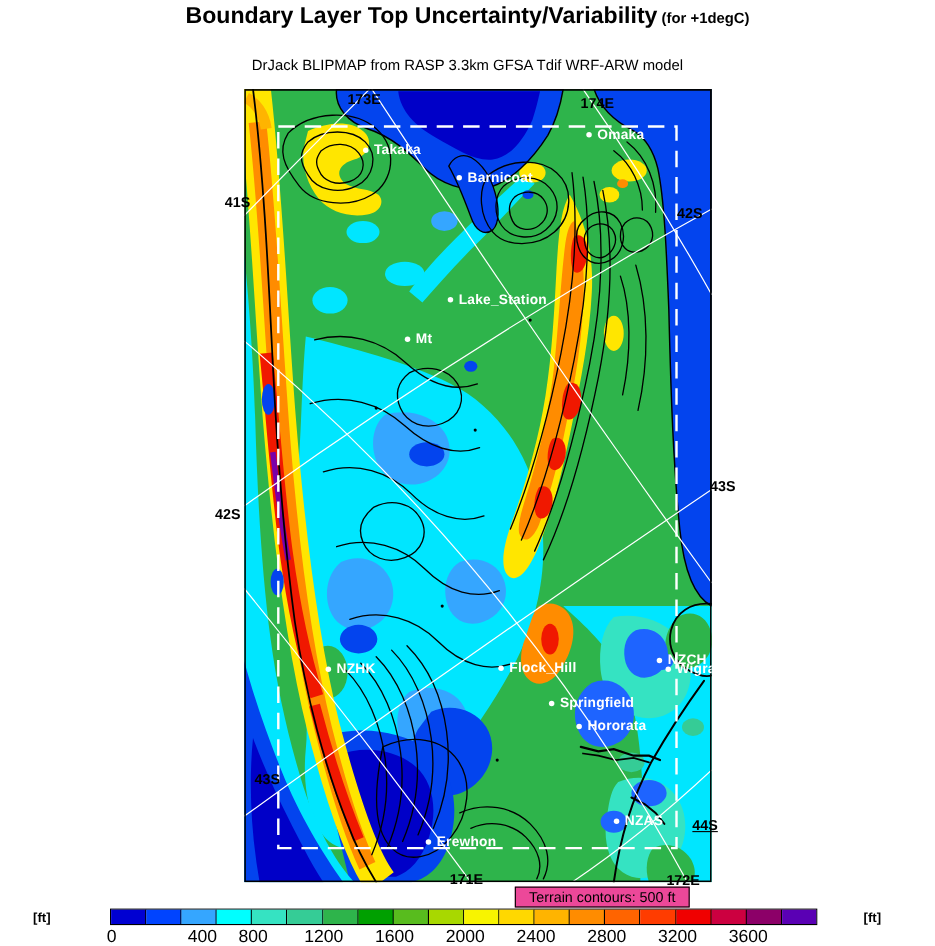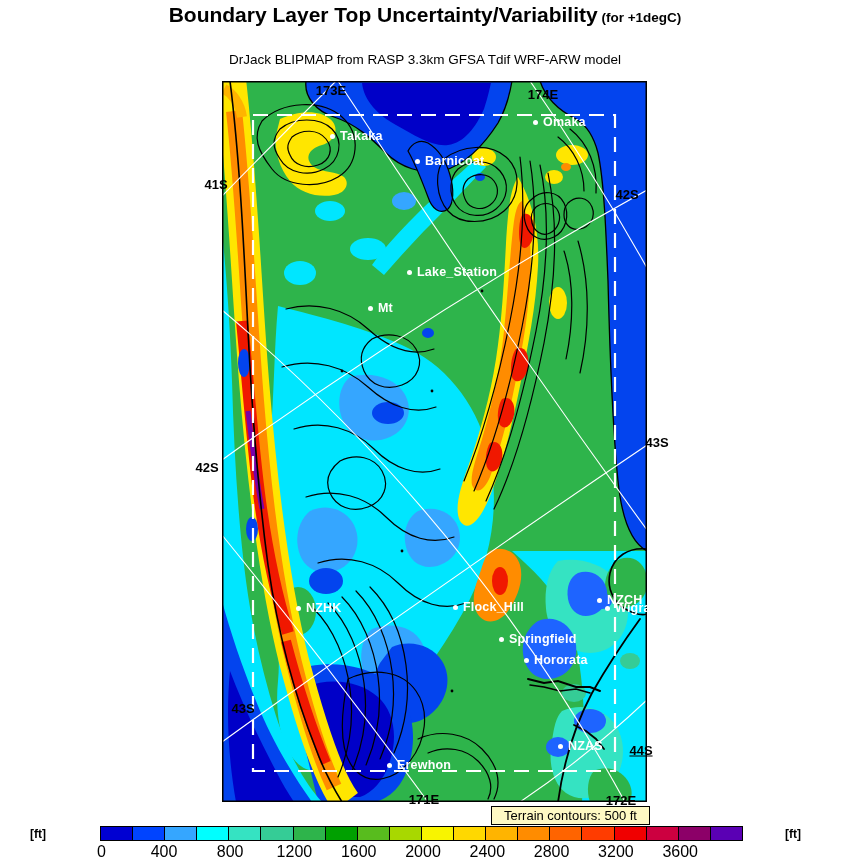--- a/index.html
+++ b/index.html
@@ -16,22 +16,22 @@
   #map-wrap{position:absolute;left:222px;top:81px;width:425px;height:721px;}
   #map-art{position:absolute;left:0;top:0;}
   #place-labels{position:absolute;left:0;top:0;width:425px;height:721px;overflow:hidden;}
   .place{position:absolute;display:flex;align-items:center;transform:translateY(-50%);
          color:#fff;font-size:12.5px;font-weight:bold;white-space:nowrap;letter-spacing:.2px;}
   .place .dot{width:5px;height:5px;border-radius:50%;background:#fff;margin-right:5px;flex:none;}
   #grat-labels{position:absolute;left:0;top:0;width:850px;height:860px;pointer-events:none;}
   .gratlab{position:absolute;transform:translate(-50%,-50%);color:#000;font-size:13px;
            font-weight:bold;white-space:nowrap;}
   
-  #terrain-note{position:absolute;left:491px;top:806px;width:157px;height:17px;
-     border:1px solid #000;background:#fef9c3;color:#000;font-size:13px;line-height:17px;
+  #terrain-note{position:absolute;left:468px;top:806px;width:157px;height:17px;
+     border:1px solid #000;background:#ec4899;color:#000;font-size:13px;line-height:17px;
      text-align:center;white-space:nowrap;}
   
   #colorbar{position:absolute;left:100px;top:826px;width:643px;height:15px;
             display:flex;border:1px solid #000;box-sizing:border-box;}
   .cb-seg{flex:1;border-right:1px solid #000;}
   .cb-seg:last-child{border-right:none;}
   #colorbar-ticks{position:absolute;left:100px;top:843px;width:643px;height:16px;}
   .cb-tick{position:absolute;top:0;transform:translateX(-50%);font-size:16px;color:#000;}
   .unit{position:absolute;top:827px;font-size:12px;font-weight:bold;color:#000;}
   #unit-left{left:30px;}
@@ -278,21 +278,21 @@
       <div class="cb-seg" style="background: rgb(255, 140, 0);"></div>
       <div class="cb-seg" style="background: rgb(255, 100, 0);"></div>
       <div class="cb-seg" style="background: rgb(255, 60, 0);"></div>
       <div class="cb-seg" style="background: rgb(240, 0, 0);"></div>
       <div class="cb-seg" style="background: rgb(204, 0, 64);"></div>
       <div class="cb-seg" style="background: rgb(140, 0, 104);"></div>
       <div class="cb-seg" style="background: rgb(90, 0, 180);"></div>
     </div>
   <div id="colorbar-ticks">
       <span class="cb-tick" style="left: 1.5px;">0</span>
-      <span class="cb-tick" style="left: 64px; text-align: right;">400</span>
+      <span class="cb-tick" style="left: 84px; text-align: right;">400</span>
       <span class="cb-tick" style="left: 130.1px;">800</span>
       <span class="cb-tick" style="left: 194.4px;">1200</span>
       <span class="cb-tick" style="left: 258.7px;">1600</span>
       <span class="cb-tick" style="left: 323px;">2000</span>
       <span class="cb-tick" style="left: 387.3px;">2400</span>
       <span class="cb-tick" style="left: 451.6px;">2800</span>
       <span class="cb-tick" style="left: 515.9px;">3200</span>
       <span class="cb-tick" style="left: 580.2px;">3600</span>
     </div>
   <span class="unit" id="unit-right">[ft]</span>

